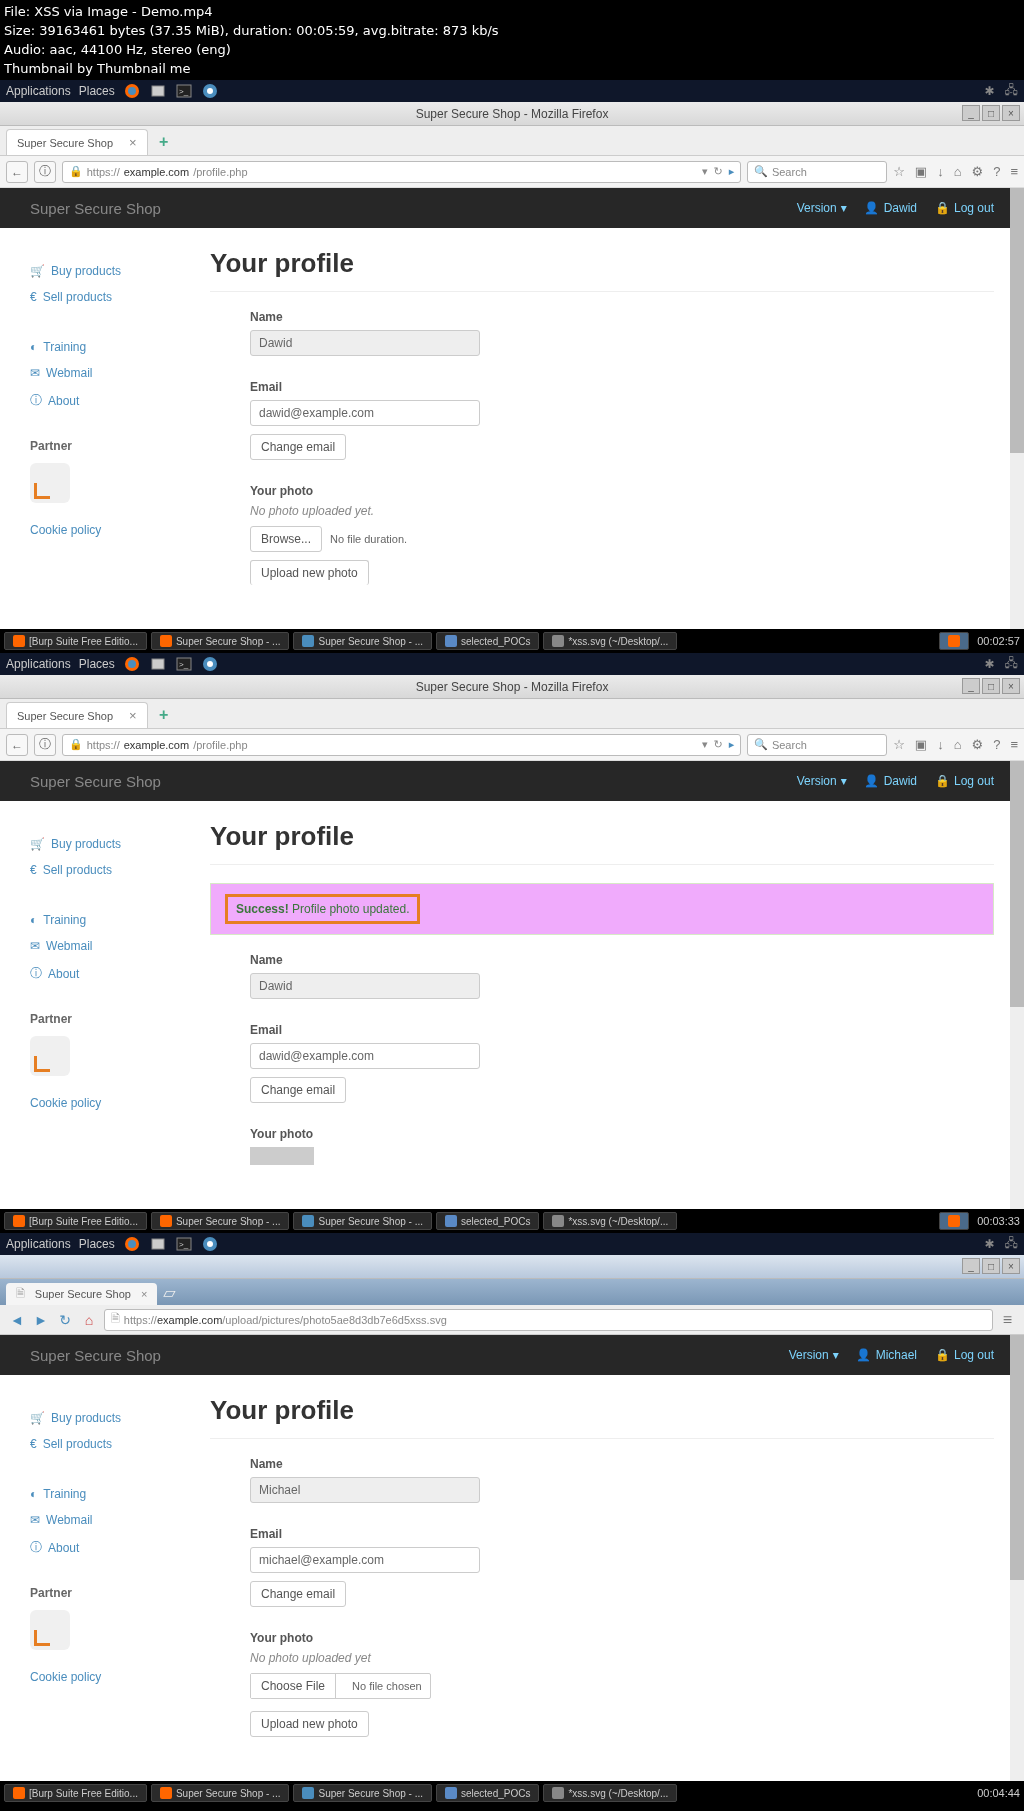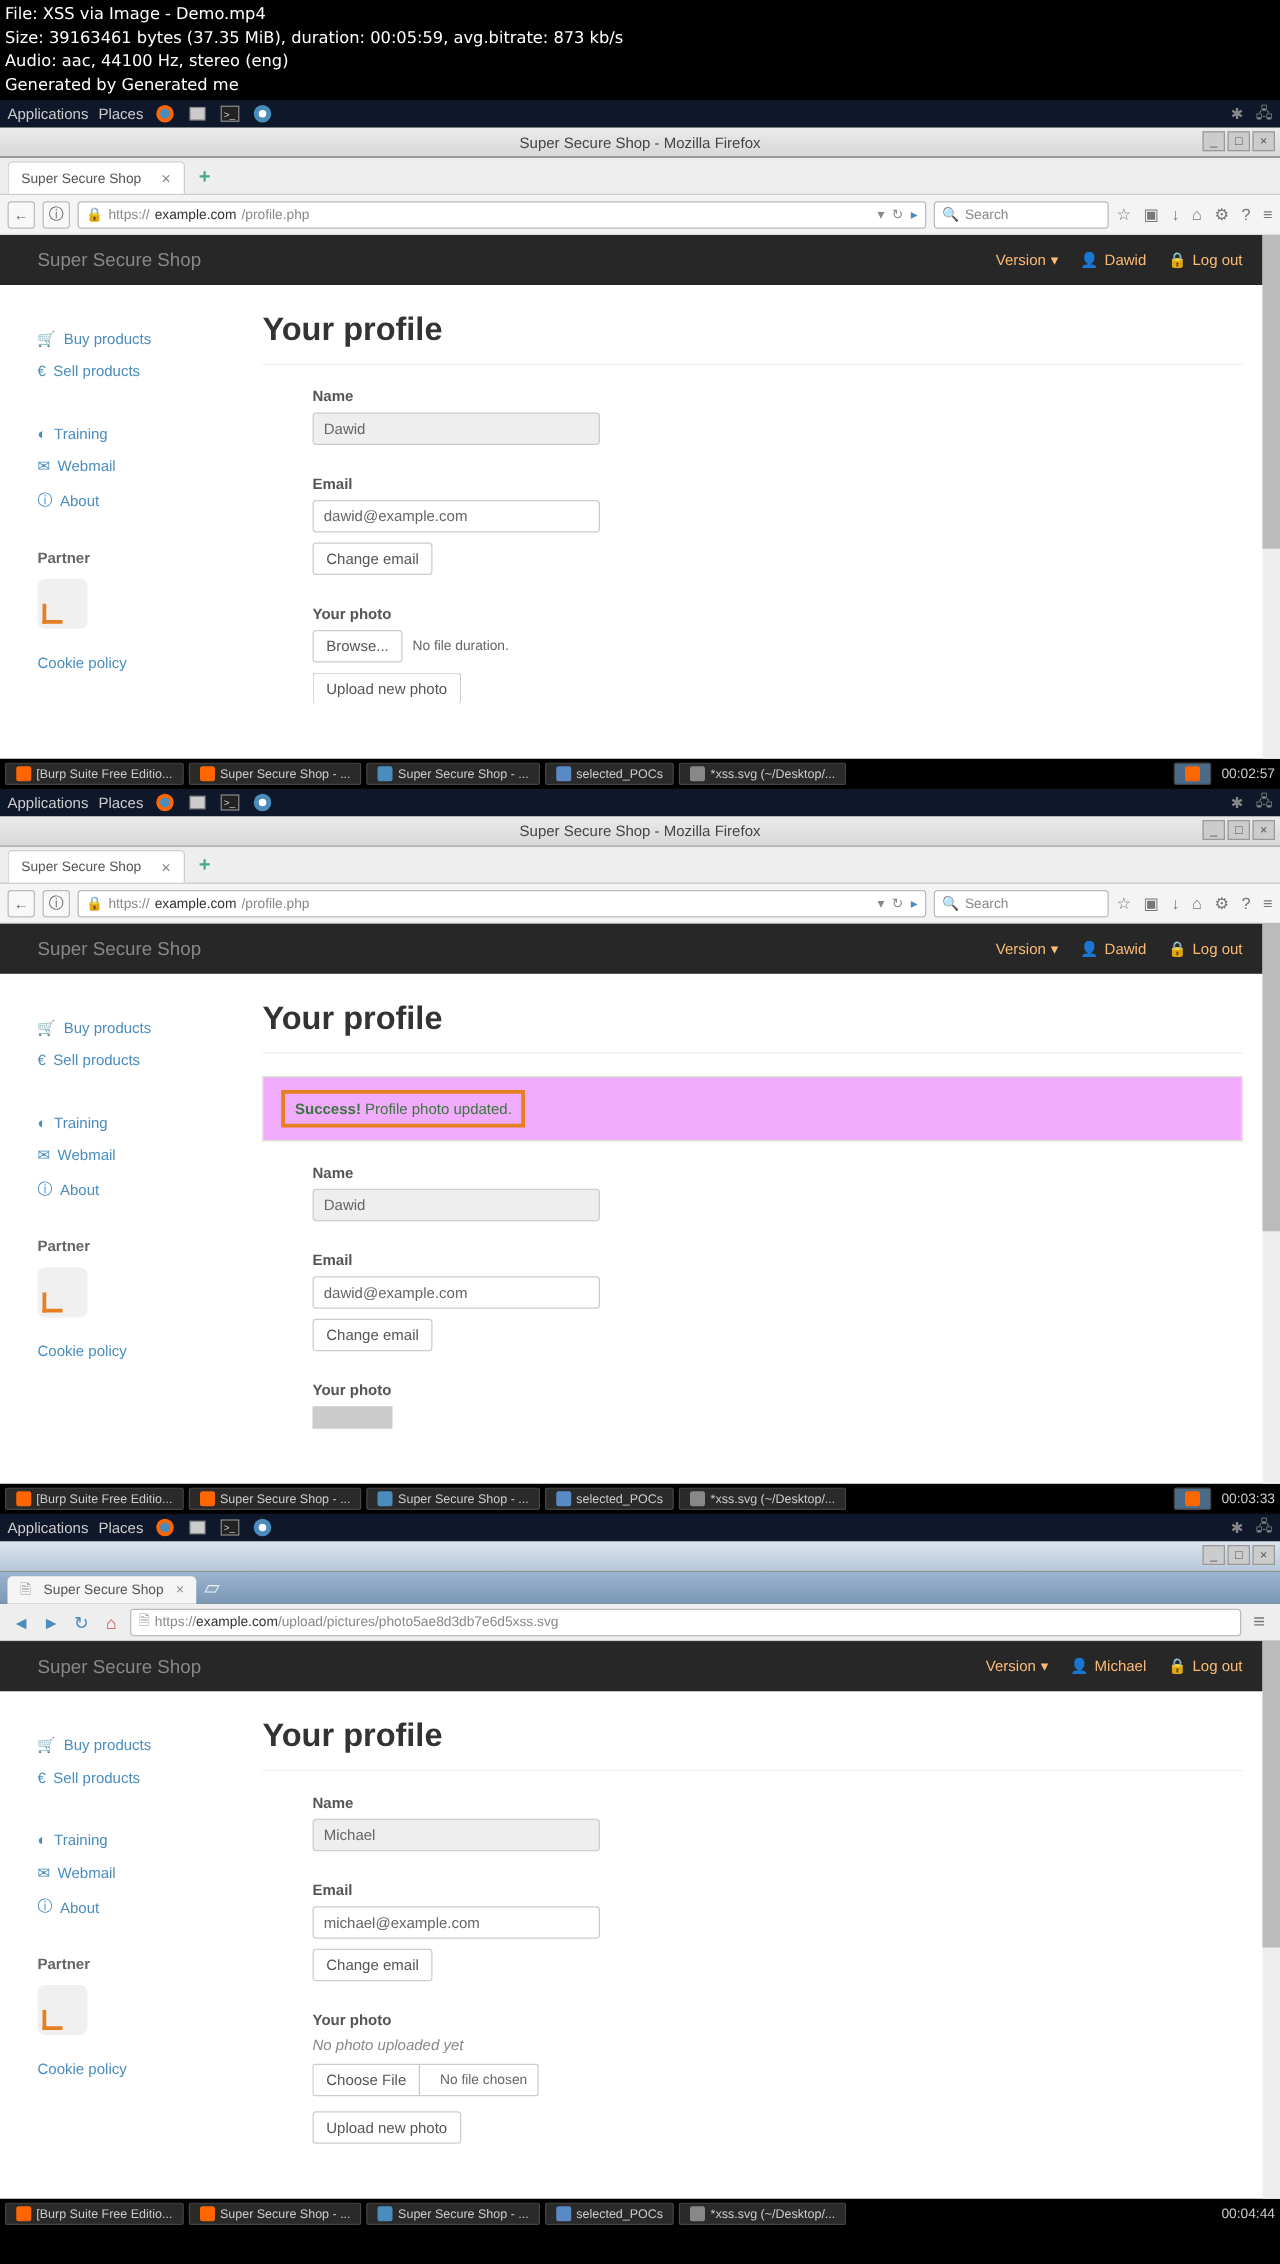--- a/index.html
+++ b/index.html
@@ -21,21 +21,21 @@
 .urlbar { background: #f4f4f4; height: 32px; display: flex; align-items: center; padding: 0 6px; gap: 6px; border-bottom: 1px solid #ddd; }
 .nav-btn { width: 22px; height: 22px; border: 1px solid #bbb; border-radius: 3px; background: #f8f8f8; display: flex; align-items: center; justify-content: center; font-size: 12px; color: #666; }
 .url-input { flex: 1; height: 22px; border: 1px solid #bbb; border-radius: 3px; background: #fff; padding: 0 6px; font-size: 11px; color: #888; display: flex; align-items: center; gap: 4px; }
 .url-input .lock { color: #6a6; }
 .url-bold { color: #333; }
 .search-input { width: 140px; height: 22px; border: 1px solid #bbb; border-radius: 3px; background: #fff; padding: 0 6px; font-size: 11px; color: #888; display: flex; align-items: center; gap: 4px; }
 .toolbar-icons { display: flex; gap: 10px; font-size: 13px; color: #777; align-items: center; }
 .navbar { background: #272727; height: 40px; display: flex; align-items: center; padding: 0 30px; justify-content: space-between; }
 .navbar-brand { color: #888; font-size: 15px; }
 .navbar-right { display: flex; gap: 18px; align-items: center; }
-.navbar-item { color: #fdba74; font-size: 12px; display: flex; align-items: center; gap: 4px; }
+.navbar-item { color: #7dd3fc; font-size: 12px; display: flex; align-items: center; gap: 4px; }
 .page-body { background: #fff; padding: 20px 30px; display: flex; min-height: 320px; }
 .sidebar { width: 160px; padding-top: 10px; }
 .sidebar a { display: flex; align-items: center; gap: 6px; color: #4a8dbd; font-size: 12px; padding: 6px 0; text-decoration: none; }
 .sidebar-group { margin-bottom: 24px; }
 .partner-label { font-size: 12px; color: #666; font-weight: bold; margin-bottom: 10px; }
 .partner-box { width: 40px; height: 40px; background: #f0f0f0; border-radius: 6px; display: flex; align-items: flex-end; padding: 4px; }
 .partner-inner { width: 16px; height: 16px; border: 3px solid #e67e22; border-top: none; border-right: none; }
 .cookie-link { color: #4a8dbd; font-size: 11px; margin-top: 14px; display: block; }
 .main { flex: 1; padding-left: 20px; }
 .page-title { font-size: 26px; color: #333; margin-bottom: 18px; border-bottom: 1px solid #eee; padding-bottom: 12px; }
@@ -71,21 +71,21 @@
 .scrollbar-thumb { background: #bbb; width: 100%; }
 svg { display: block; }
 </style>
 </head>
 <body>
 
 <div class="header-info">
   <div class="header-text">File: XSS via Image - Demo.mp4</div>
   <div class="header-text">Size: 39163461 bytes (37.35 MiB), duration: 00:05:59, avg.bitrate: 873 kb/s</div>
   <div class="header-text">Audio: aac, 44100 Hz, stereo (eng)</div>
-  <div class="header-text">Generated by Generated me</div>
+  <div class="header-text">Thumbnail by Thumbnail me</div>
 </div>
 
 <div class="topbar">
   <div class="topbar-left">
     <span class="topbar-item">Applications</span>
     <span class="topbar-item">Places</span>
     <span class="icon">
         <svg width="16" height="16">
           <circle cx="8" cy="8" r="7" fill="#f60"></circle>
           <circle cx="8" cy="8" r="4" fill="#4a8dbd"></circle>
@@ -218,20 +218,21 @@
       <label class="form-label">Name</label>
       <input class="form-input readonly" readonly="" value="Dawid" style="">
     </div>
     <div class="form-section">
       <label class="form-label">Email</label>
       <input class="form-input" value="dawid@example.com" style="">
       <div style="margin-top:8px"><button class="btn">Change email</button></div>
     </div>
     <div class="form-section">
       <label class="form-label">Your photo</label>
+      <div class="form-note">No photo uploaded yet.</div>
       <div class="file-row">
         <button class="btn">Browse...</button>
         <span>No file duration.</span>
       </div>
       <div style="margin-top:8px"><button class="btn" style="border-bottom:none">Upload new photo</button></div>
     </div>
   </div>
 </div>
 <div class="scrollbar">
       <div class="scrollbar-thumb" style="height:60%"></div>

